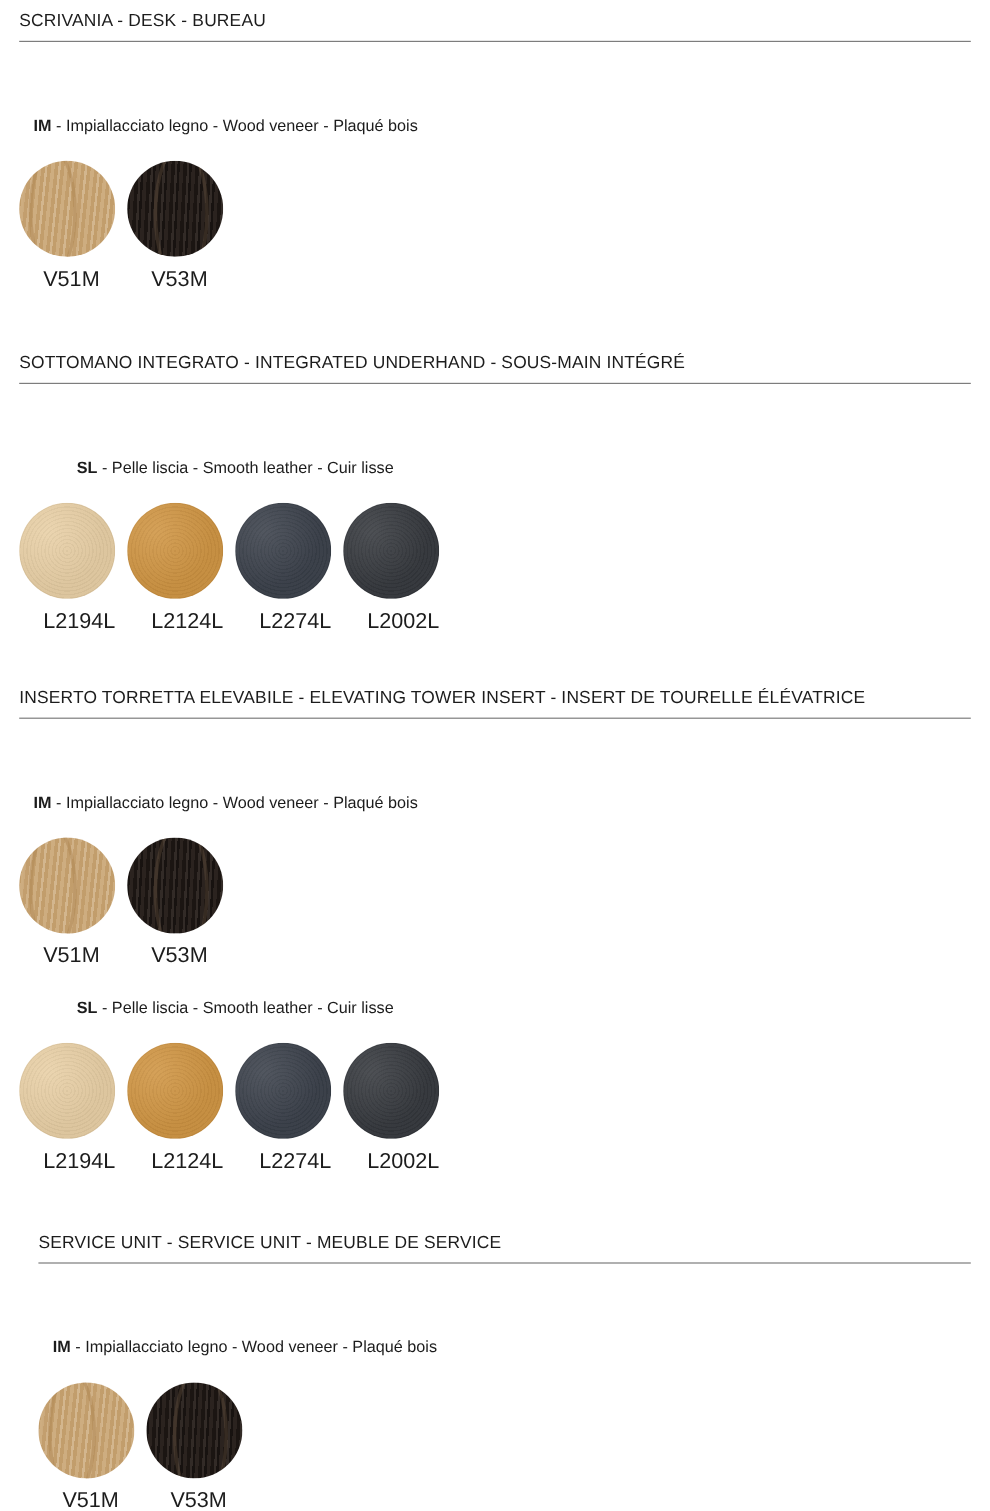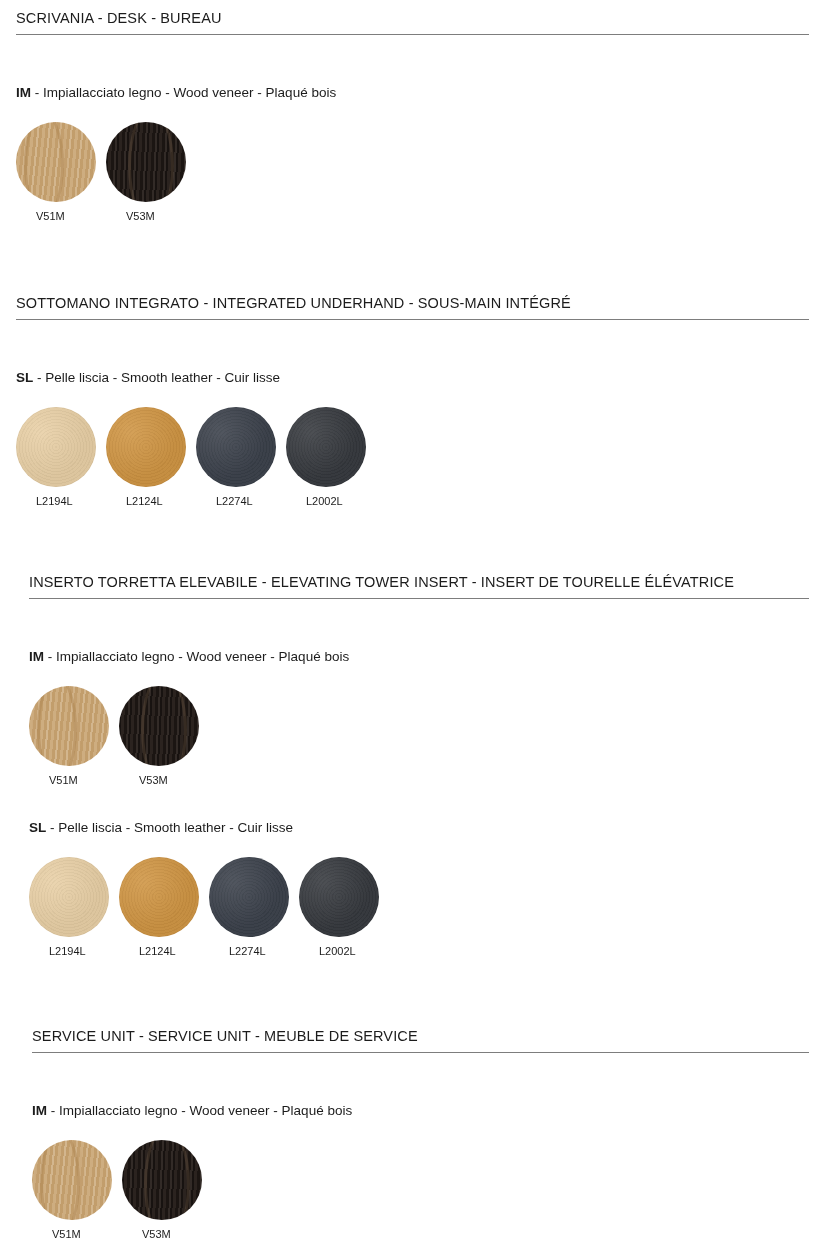--- a/index.html
+++ b/index.html
@@ -31,22 +31,23 @@
     font-weight: 400;
     padding-bottom: 8px;
     border-bottom: 1px solid #7d7d7d;
     margin: 0;
     white-space: nowrap;
   }
   .material-line {
     font-size: 13.5px;
     color: #1c1c1c;
     font-weight: 400;
-    margin: 0;
+    margin: 12px;
     white-space: nowrap;
+    text-align: center;
   }
   .material-line .code {
     font-weight: 700;
   }
   .swatch-row {
     display: flex;
     align-items: flex-start;
   }
   .swatch {
     width: 90px;
@@ -54,21 +55,21 @@
     text-align: left;
   }
   .disc {
     width: 80px;
     height: 80px;
     border-radius: 50%;
     position: relative;
     overflow: hidden;
   }
   .disc-label {
-    font-size: 11px;
+    font-size: 18px;
     color: #1c1c1c;
     margin-top: 8px;
     padding-left: 20px;
     white-space: nowrap;
   }
   
   .wood-light {
     background: #c8a472;
     background-image:
       repeating-linear-gradient(96deg,
@@ -147,21 +148,21 @@
               <div class="disc leather" style="background-color: rgb(58, 64, 74);"></div>
               <div class="disc-label">L2274L</div>
             </div>
             <div class="swatch">
               <div class="disc leather" style="background-color: rgb(53, 56, 61);"></div>
               <div class="disc-label">L2002L</div>
             </div>
           </div>
         </div>
       </div>
-      <div class="section" style="position: absolute; left: 13px; right: 0px; top: 574px;">
+      <div class="section" style="position: absolute; left: 0px; right: 0px; top: 574px;">
         <div class="section-title">INSERTO TORRETTA ELEVABILE - ELEVATING TOWER INSERT - INSERT DE TOURELLE ÉLÉVATRICE</div>
         <div style="position: absolute; left: 16px; top: 75px;">
           <div class="material-line"><span class="code">IM</span><span> - Impiallacciato legno - Wood veneer - Plaqué bois</span></div>
           <div class="swatch-row" style="margin-top: 22px;">
             <div class="swatch">
               <div class="disc wood-light"></div>
               <div class="disc-label">V51M</div>
             </div>
             <div class="swatch">
               <div class="disc wood-dark"></div>

